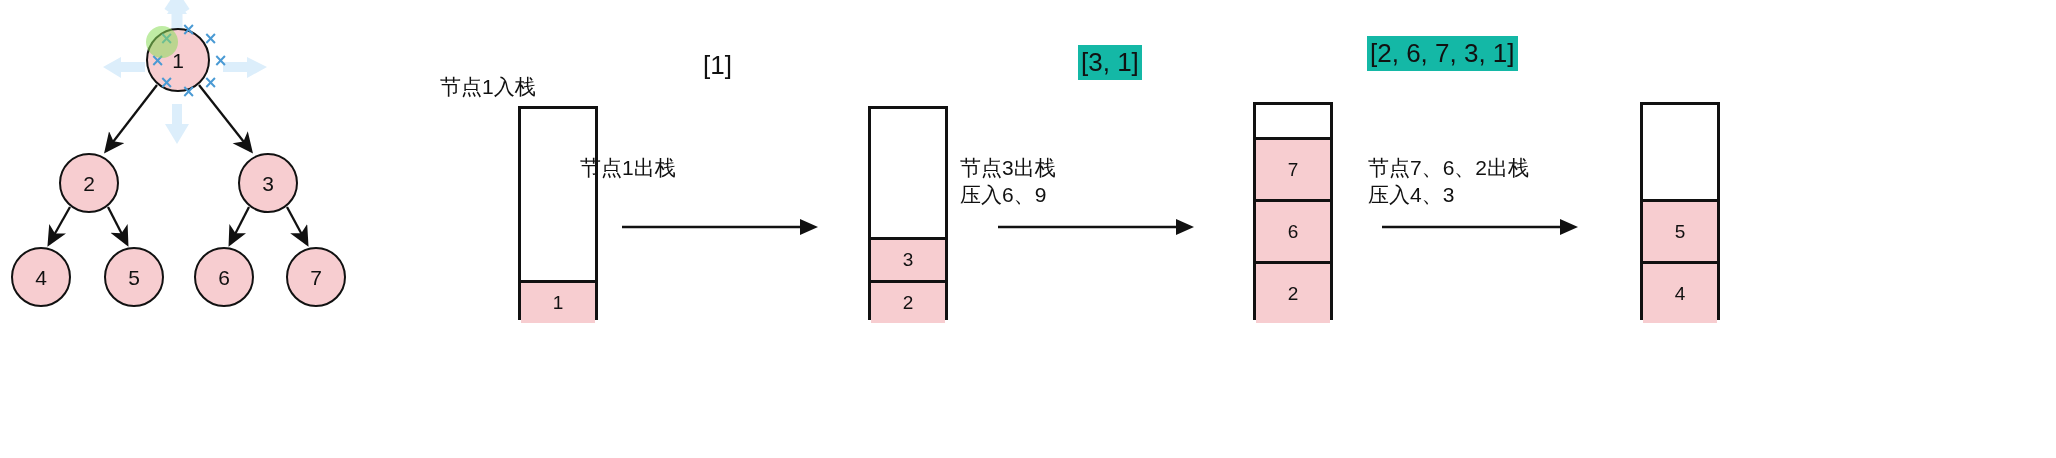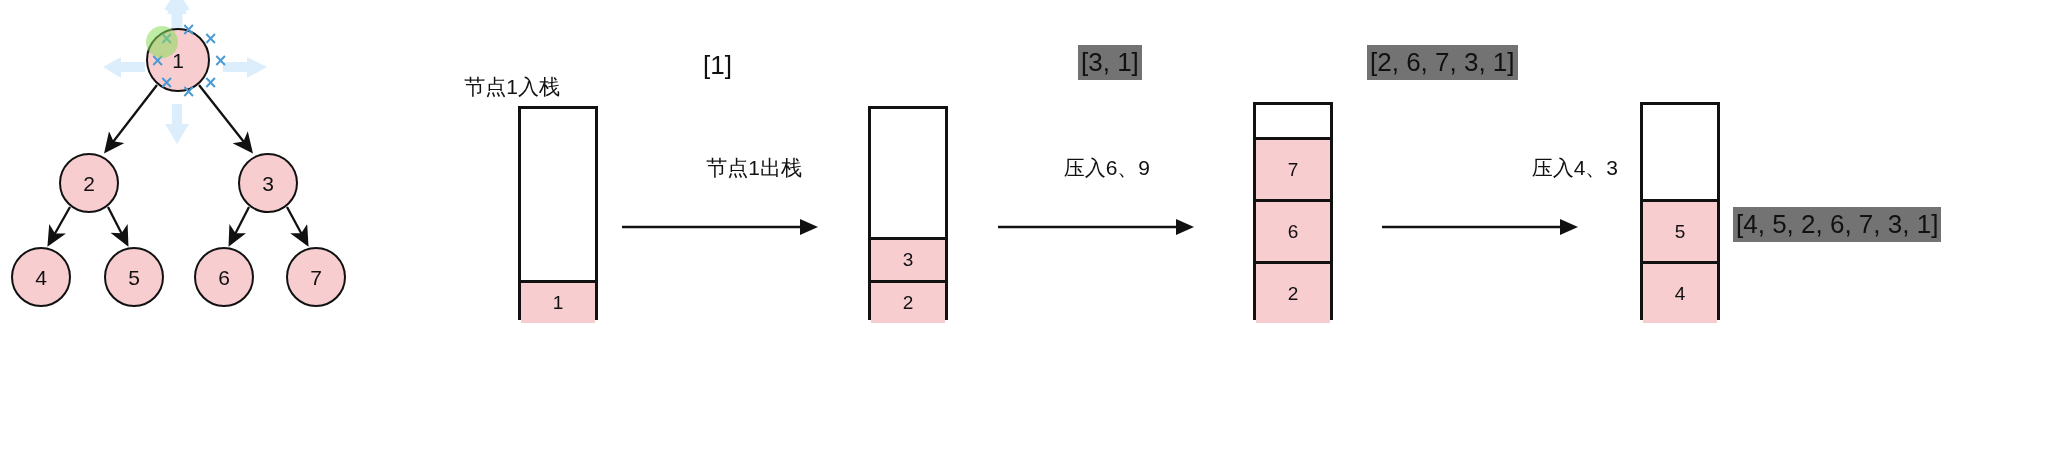--- a/index.html
+++ b/index.html
@@ -68,27 +68,27 @@
   .cell-empty { background: #ffffff; }
 
   
   .cap {
     position: absolute;
     font-size: 21px;
     color: #111;
     white-space: nowrap;
     line-height: 1.28;
   }
-  .cap-center { text-align: right; }
+  .cap-center { text-align: left; }
   .state-label {
     position: absolute;
     font-size: 26px;
     color: #111;
     white-space: nowrap;
-    background: #737373;
+    background: #14b8a6;
     padding: 1px 3px;
     line-height: 1.25;
   }
   .state-label.plain { background: transparent; }
 
   .arrow-svg { position: absolute; }
 </style>
 </head>
 <body>
 
@@ -161,41 +161,42 @@
     <div>节点1入栈</div>
   </div>
 
   <div class="stack" style="left:518px; top:106px; width:80px; height:214px;">
     <div class="stack-cell cell-empty" style="height:171px;"></div>
     <div class="stack-cell cell-filled" style="height:43px;">
       <span>1</span>
     </div>
   </div>
 
-  <div class="cap cap-center" style="left:612px; top:155px; width:190px;">
+  <div class="cap cap-center" style="left:580px; top:155px; width:190px;">
     <div>节点1出栈</div>
   </div>
   <svg class="arrow-svg" style="left:620px; top:212px;" width="200" height="30">
     <line x1="2" y1="15" x2="182" y2="15" stroke="#111" stroke-width="2.6"></line>
     <polygon points="180,7 180,23 198,15" fill="#111"></polygon>
   </svg>
 
   <div class="state-label plain" style="left:700px; top:48px;">[1]</div>
 
   <div class="stack" style="left:868px; top:106px; width:80px; height:214px;">
     <div class="stack-cell cell-empty" style="height:128px;"></div>
     <div class="stack-cell cell-filled" style="height:43px;">
       <span>3</span>
     </div>
     <div class="stack-cell cell-filled" style="height:43px;">
       <span>2</span>
     </div>
   </div>
 
   <div class="cap cap-center" style="left:960px; top:155px; width:190px;">
+    <div>节点3出栈</div>
     <div>压入6、9</div>
   </div>
   <svg class="arrow-svg" style="left:996px; top:212px;" width="200" height="30">
     <line x1="2" y1="15" x2="182" y2="15" stroke="#111" stroke-width="2.6"></line>
     <polygon points="180,7 180,23 198,15" fill="#111"></polygon>
   </svg>
 
   <div class="state-label" style="left:1078px; top:45px;">[3, 1]</div>
 
   <div class="stack" style="left:1253px; top:102px; width:80px; height:218px;">
@@ -205,34 +206,34 @@
     </div>
     <div class="stack-cell cell-filled" style="height:62px;">
       <span>6</span>
     </div>
     <div class="stack-cell cell-filled" style="height:62px;">
       <span>2</span>
     </div>
   </div>
 
   <div class="cap cap-center" style="left:1368px; top:155px; width:250px;">
+    <div>节点7、6、2出栈</div>
     <div>压入4、3</div>
   </div>
   <svg class="arrow-svg" style="left:1380px; top:212px;" width="200" height="30">
     <line x1="2" y1="15" x2="182" y2="15" stroke="#111" stroke-width="2.6"></line>
     <polygon points="180,7 180,23 198,15" fill="#111"></polygon>
   </svg>
 
-  <div class="state-label" style="left:1367px; top:45px;text-align:center;">[2, 6, 7, 3, 1]</div>
+  <div class="state-label" style="left:1367px; top:36px;text-align:center;">[2, 6, 7, 3, 1]</div>
 
   <div class="stack" style="left:1640px; top:102px; width:80px; height:218px;">
     <div class="stack-cell cell-empty" style="height:94px;"></div>
     <div class="stack-cell cell-filled" style="height:62px;">
       <span>5</span>
     </div>
     <div class="stack-cell cell-filled" style="height:62px;">
       <span>4</span>
     </div>
   </div>
 
-  <div class="state-label" style="left:1733px; top:207px;">[4, 5, 2, 6, 7, 3, 1]</div>
 
 </div>
 
 </body></html>

